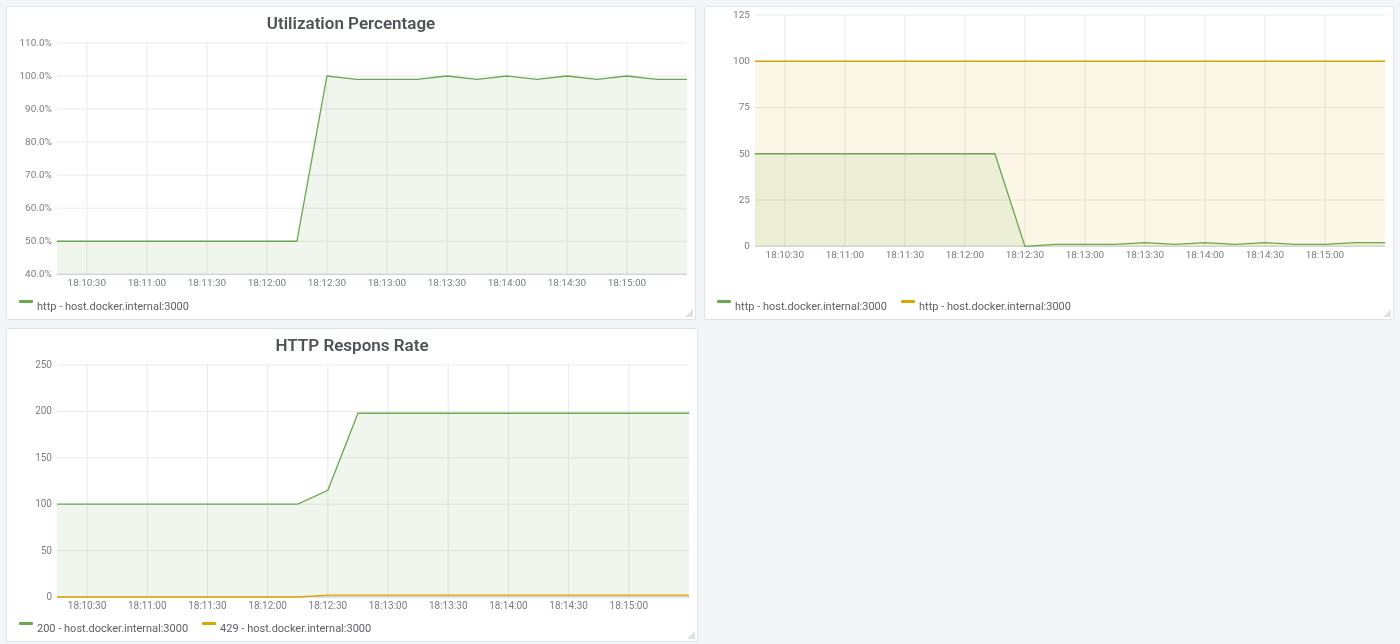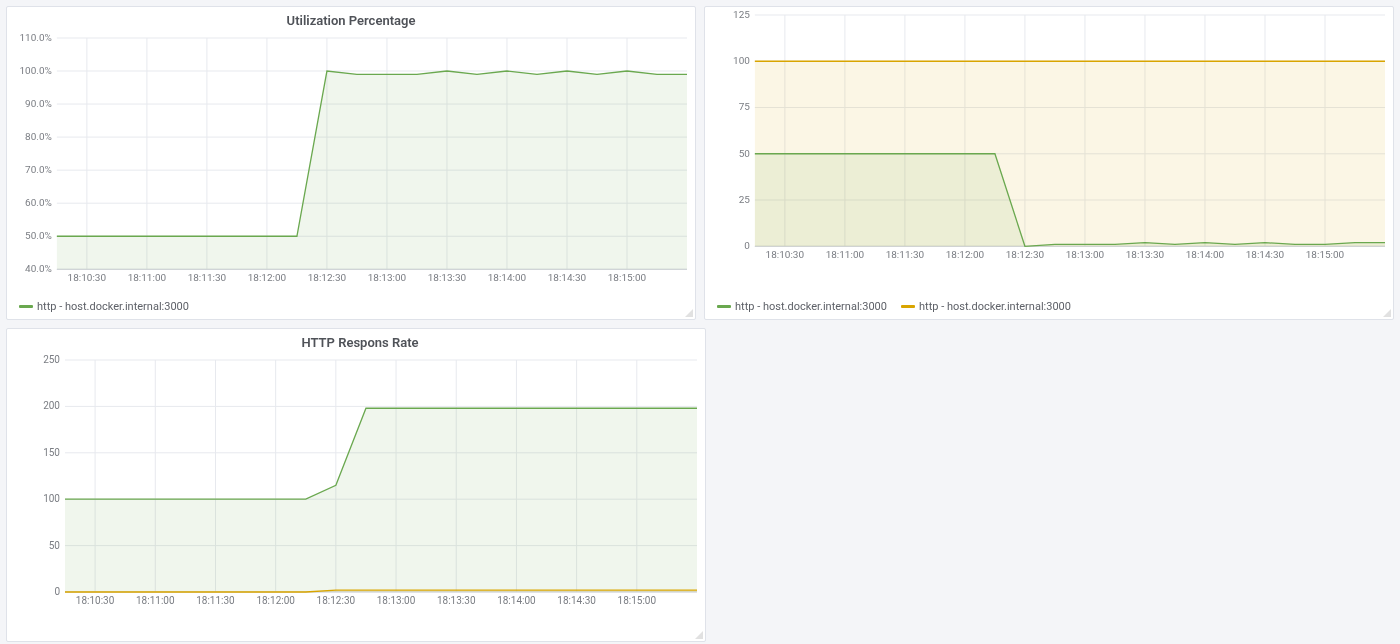--- a/index.html
+++ b/index.html
@@ -1,25 +1,25 @@
 <!DOCTYPE html>
 <html><head>
 <meta charset="utf-8">
 <style>
   html, body { margin:0; padding:0; background:#f4f5f8; font-family: -apple-system, BlinkMacSystemFont, "Segoe UI", Roboto, Helvetica, Arial, sans-serif; color:#222; }
   .dash { width:1400px; height:644px; box-sizing:border-box; padding:6px; display:flex; flex-direction:column; gap:8px; }
   .row { display:flex; gap:8px; }
   .panel { background:#ffffff; border:1px solid #dfe2e9; border-radius:2px; position:relative; display:flex; flex-direction:column; }
   .panel.top  { width:690px; height:312px; }
-  .panel.bottom { width:690px; height:312px;padding-left:8px; }
-  .panel-title { text-align:center; font-size:13px; font-weight:600; color:#4f5258; padding:6px 0 2px; }
+  .panel.bottom { width:690px; height:312px; }
+  .panel-title { text-align:center; font-size:17px; font-weight:600; color:#4f5258; padding:6px 0 2px; }
   .chart-holder { flex:1; position:relative; }
   .chart-holder svg { position:absolute; inset:0; }
   .legend { display:flex; gap:14px; padding:4px 12px 6px 12px; font-size:11px; color:#5e6168; align-items:center; }
-  .legend .item { display:flex; align-items:center; gap:4px; }
+  .legend .item { display:flex; gap:4px; }
   .legend .swatch { width:14px; height:3px; border-radius:1px; }
   .swatch.green  { background:#6aa84f; }
   .swatch.yellow { background:#d9a500; }
   .resize-handle { position:absolute; right:2px; bottom:2px; width:8px; height:8px; opacity:.25; }
   .resize-handle::before { content:""; position:absolute; right:0; bottom:0; width:0; height:0; border-right:8px solid #888; border-top:8px solid transparent; }
   .axis-text { font-size:10px; fill:#7a7d83; }
   .grid-line { stroke:#e7e9ee; stroke-width:1; }
   .axis-line { stroke:#cdd0d6; stroke-width:1; }
   .series-green { stroke:#6aa84f; stroke-width:1.3; fill:none; }
   .fill-green   { fill:rgba(106,168,79,.10); }
@@ -180,17 +180,27 @@
             <text x="561.6190476190477" y="252" text-anchor="middle" class="axis-text">18:14:30</text>
             <line x1="621.8095238095239" x2="621.8095238095239" y1="8" y2="240" class="grid-line"></line>
             <text x="621.8095238095239" y="252" text-anchor="middle" class="axis-text">18:15:00</text>
             <line x1="50" x2="682" y1="240" y2="240" class="axis-line"></line>
             <path d="M50,147.2 L80.0952380952381,147.2 L140.28571428571428,147.2 L200.47619047619048,147.2 L260.66666666666663,147.2 L290.76190476190476,147.2 L320.85714285714283,133.28 L350.95238095238096,56.256 L381.04761904761904,56.256 L441.23809523809524,56.256 L501.42857142857144,56.256 L561.6190476190477,56.256 L621.8095238095239,56.256 L682,56.256 L682,240 L50,240 Z" class="fill-green"></path>
             <path d="M50,240 L260.66666666666663,240 L290.76190476190476,240 L320.85714285714283,238.144 L682,238.144 L682,240 L50,240 Z" class="fill-yellow"></path>
             <path d="M50,147.2 L80.0952380952381,147.2 L140.28571428571428,147.2 L200.47619047619048,147.2 L260.66666666666663,147.2 L290.76190476190476,147.2 L320.85714285714283,133.28 L350.95238095238096,56.256 L381.04761904761904,56.256 L441.23809523809524,56.256 L501.42857142857144,56.256 L561.6190476190477,56.256 L621.8095238095239,56.256 L682,56.256" class="series-green"></path>
             <path d="M50,240 L260.66666666666663,240 L290.76190476190476,240 L320.85714285714283,238.144 L682,238.144" class="series-yellow"></path>
           </svg>
         </div>
+      <div class="legend">
+        <div class="item">
+            <span class="swatch green"></span>
+            <span>200 - host.docker.internal:3000</span>
+          </div>
+        <div class="item">
+            <span class="swatch yellow"></span>
+            <span>429 - host.docker.internal:3000</span>
+          </div>
+      </div>
       <div class="resize-handle"></div>
     </div>
 
   </div>
 </div>
 
 </body></html>

